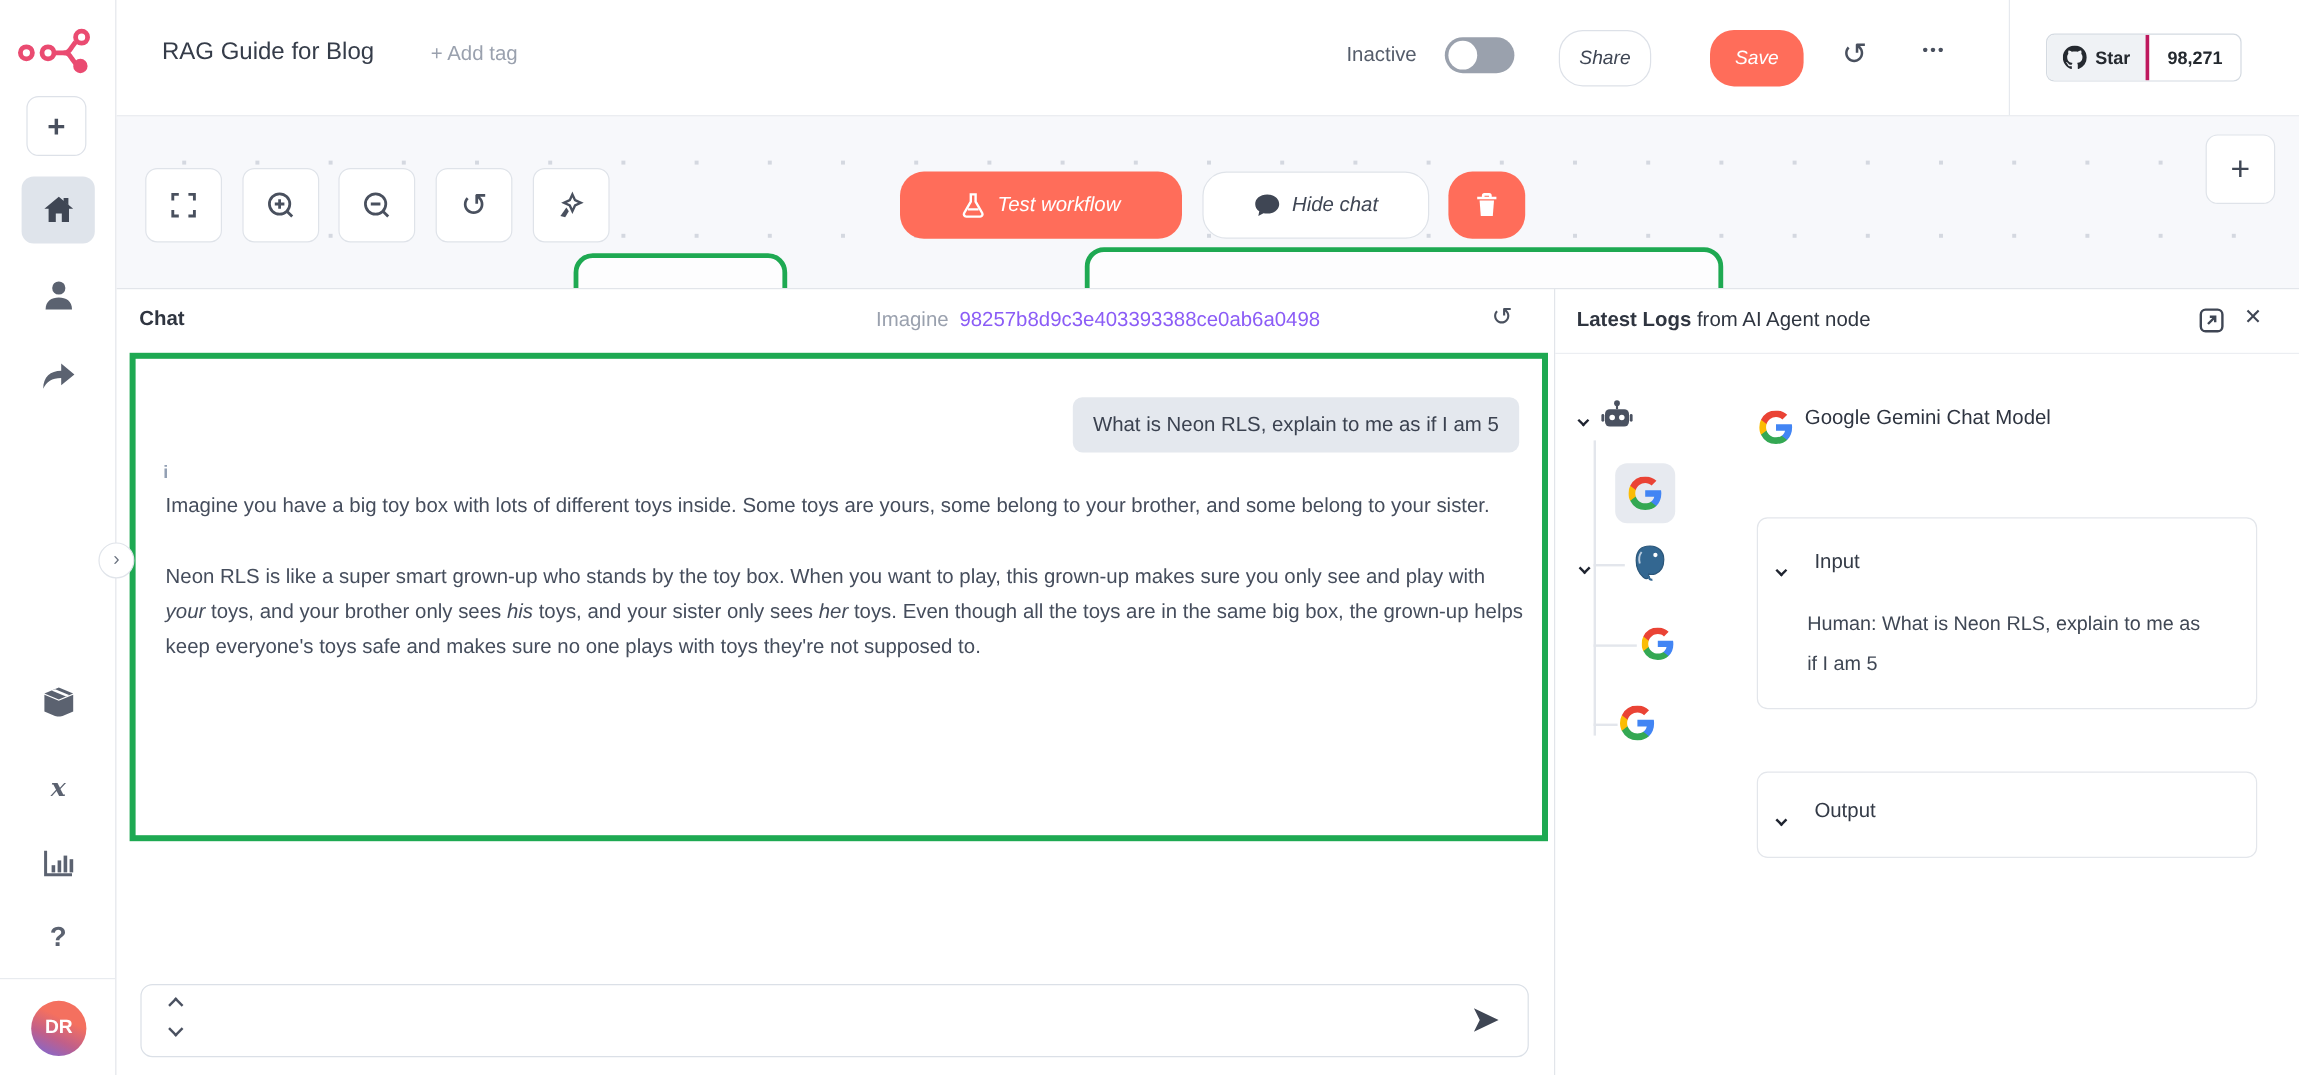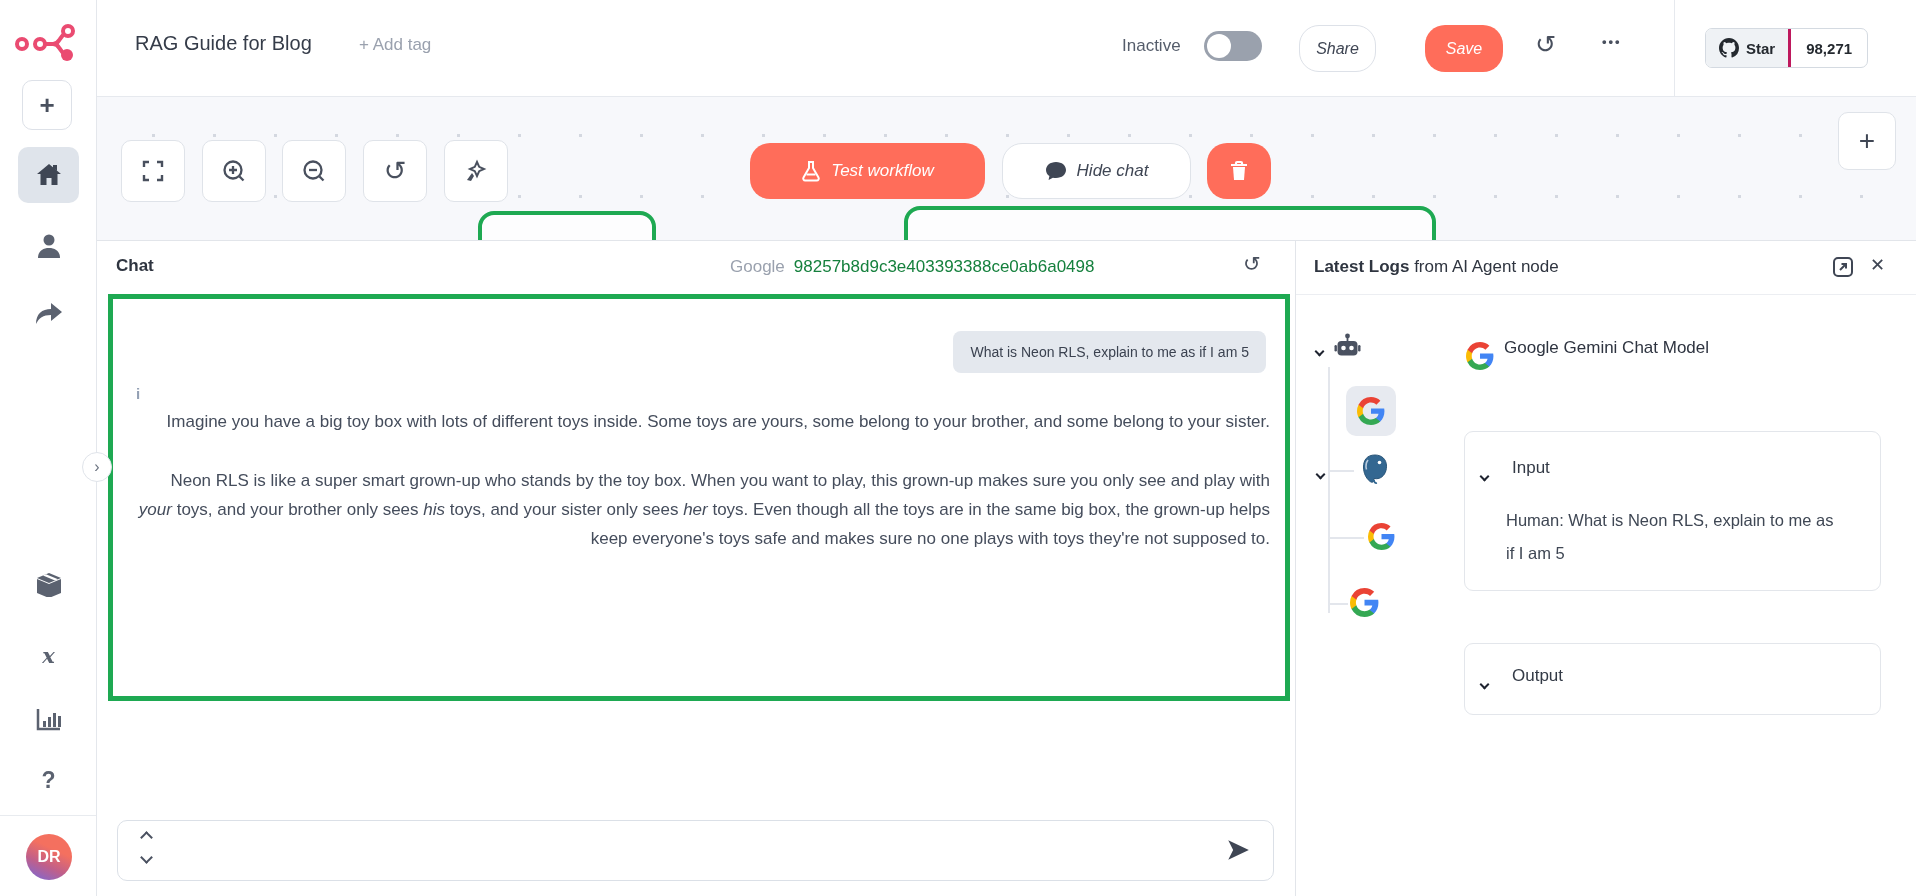--- a/index.html
+++ b/index.html
@@ -50,28 +50,28 @@
     background-image:radial-gradient(#d4d8e0 1.8px,transparent 1.9px);background-size:61px 61px;background-position:26px 8px;}
   .node-outline{position:absolute;border:4px solid #1ea952;border-radius:16px;background:#fdfdfe;}
   .tool-btn{position:absolute;top:43px;width:64px;height:62px;background:#fff;border:1px solid #dfe3e9;border-radius:10px;
     display:flex;align-items:center;justify-content:center;color:#49505e;}
   .test-btn{position:absolute;left:653px;top:46px;width:235px;height:56px;background:#ff6d5a;color:#fff;font-size:17px;gap:10px;}
   .hidechat-btn{position:absolute;left:905px;top:46px;width:189px;height:56px;background:#fff;border:1px solid #dfe3e9;color:#3f4654;font-size:17px;gap:10px;}
   .trash-btn{position:absolute;left:1110px;top:46px;width:64px;height:56px;background:#ff6d5a;border:none;}
   .canvas-plus{position:absolute;left:1741px;top:15px;width:58px;height:58px;background:#fff;border:1px solid #dfe3e9;border-radius:10px;
     display:flex;align-items:center;justify-content:center;font-size:28px;color:#3f4654;}
   
-  .chat-panel{position:absolute;left:0;top:143px;width:1198px;height:656px;background:#fff;border-top:1px solid #e2e5ea;z-index:4;text-align:right;}
+  .chat-panel{position:absolute;left:0;top:143px;width:1198px;height:656px;background:#fff;border-top:1px solid #e2e5ea;z-index:4;}
   .chat-title{position:absolute;left:19px;top:15px;font-size:17px;font-weight:600;color:#2f3540;}
   .session{position:absolute;left:633px;top:16px;font-size:17px;}
   .session .lbl{color:#9aa1ae;}
-  .session .id{color:#15803d;margin-left:9px;}
+  .session .id{color:#8b5cf6;margin-left:9px;}
   .session-reset{position:absolute;left:1146px;top:11px;font-size:21px;color:#49505e;}
   .green-box{position:absolute;left:11px;top:53px;width:1182px;height:407px;border:5px solid #1ea952;background:#fff;}
-  .user-bubble{position:absolute;right:19px;top:32px;background:#e4e8ee;border-radius:8px;padding:13px 17px;font-size:14px;color:#3b4250;}
+  .user-bubble{position:absolute;right:19px;top:32px;background:#e4e8ee;border-radius:8px;padding:13px 17px;font-size:17px;color:#3b4250;}
   .ai-info-i{position:absolute;left:23px;top:86px;font-size:15px;font-weight:700;color:#93a0b4;}
   .ai-text{position:absolute;left:25px;top:108px;width:1132px;font-size:17px;line-height:29px;color:#454d5c;}
   .ai-text p{margin:0 0 30px 0;}
   .chat-input{position:absolute;left:20px;top:579px;width:1157px;height:61px;border:1px solid #dbe0e7;border-radius:10px;background:#fff;}
   .ci-arrows{position:absolute;left:24px;top:12px;display:flex;flex-direction:column;gap:11px;}
   .chev{display:inline-block;width:9px;height:9px;border-right:2px solid #4a5160;border-bottom:2px solid #4a5160;transform:rotate(45deg);}
   .chev.up{transform:rotate(-135deg);}
   .chev.small{width:7px;height:7px;border-color:#1f2430;}
   .ci-placeholder{position:absolute;left:73px;top:17px;font-size:17px;color:#9ba2ae;}
   .ci-send{position:absolute;right:22px;top:16px;}
@@ -276,21 +276,21 @@
           </svg>
       </span>
     </div>
     <div class="canvas-plus">
         <span>+</span>
       </div>
 
     <div class="chat-panel">
       <div class="chat-title">Chat</div>
       <div class="session">
-        <span class="lbl">Google</span><span class="id">98257b8d9c3e403393388ce0ab6a0498</span>
+        <span class="lbl">Imagine</span><span class="id">98257b8d9c3e403393388ce0ab6a0498</span>
       </div>
       <div class="session-reset">↺</div>
 
       <div class="green-box">
         <div class="user-bubble">What is Neon RLS, explain to me as if I am 5</div>
         <div class="ai-info-i">i</div>
         <div class="ai-text">
             <p><span>Imagine you have a big toy box with lots of different toys inside. Some toys are yours, some belong to your brother, and some belong to your sister.</span></p>
             <p><span>Neon RLS is like a super smart grown-up who stands by the toy box. When you want to play, this grown-up makes sure you only see and play with </span><em>your</em><span> toys, and your brother only sees </span><em>his</em><span> toys, and your sister only sees </span><em>her</em><span> toys. Even though all the toys are in the same big box, the grown-up helps keep everyone's toys safe and makes sure no one plays with toys they're not supposed to.</span></p>
           </div>

